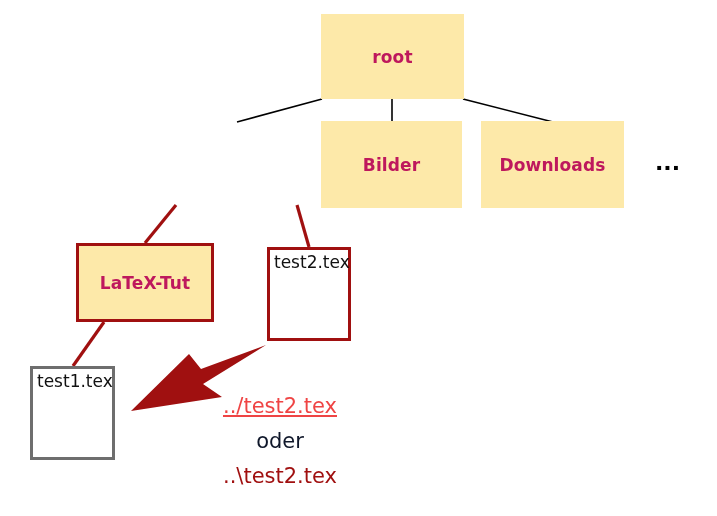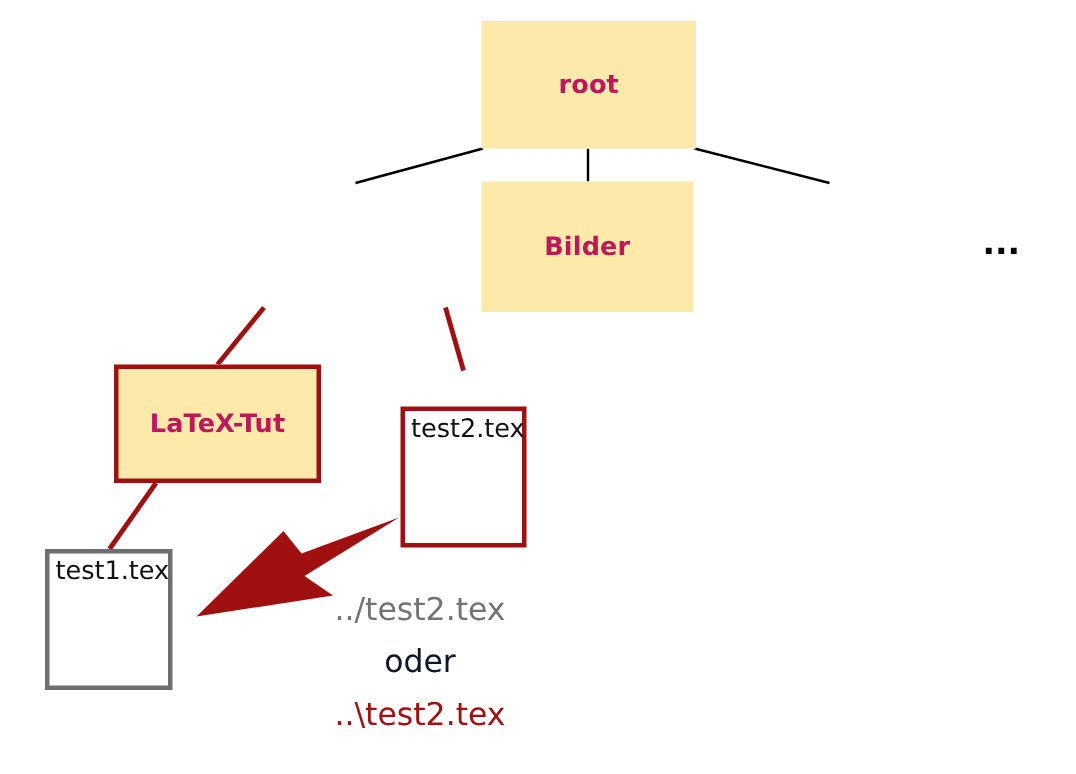--- a/index.html
+++ b/index.html
@@ -53,21 +53,20 @@
     color: #be185d;
     white-space: nowrap;
   }
   .file {
     background: #ffffff;
     align-items: flex-start;
     justify-content: flex-start;
   }
   .file-hl {
     border: 3px solid #a01010;
-    margin-top: 24px;
   }
   .file-gray {
     border: 3px solid #6e6e6e;
   }
   .file-label {
     font-weight: normal;
     font-size: 17px;
     color: #111111;
     padding: 2px 0 0 4px;
     white-space: nowrap;
@@ -127,21 +126,22 @@
     position: absolute;
     text-align: center;
     width: 240px;
     left: 160px;
     font-size: 21px;
     line-height: 1.0;
     white-space: nowrap;
   }
   #caption-line1 {
     top: 396px;
-    color: #737373;
+    color: #ef4444;
+    text-decoration: underline;
   }
   #caption-line2 {
     top: 431px;
     color: #0f172a;
   }
   #caption-line3 {
     top: 466px;
     color: #a01010;
   }
 </style>
@@ -169,20 +169,23 @@
 
   <div class="node folder folder-plain" id="node-root">
     <span class="folder-label">root</span>
   </div>
 
 
   <div class="node folder folder-plain" id="node-bilder">
     <span class="folder-label">Bilder</span>
   </div>
 
+  <div class="node folder folder-plain" id="node-downloads">
+    <span class="folder-label">Downloads</span>
+  </div>
 
   <div id="ellipsis">...</div>
 
   <div class="node folder folder-hl" id="node-latextut">
     <span class="folder-label">LaTeX-Tut</span>
   </div>
 
   <div class="node file file-hl" id="node-test2">
     <span class="file-label">test2.tex</span>
   </div>

